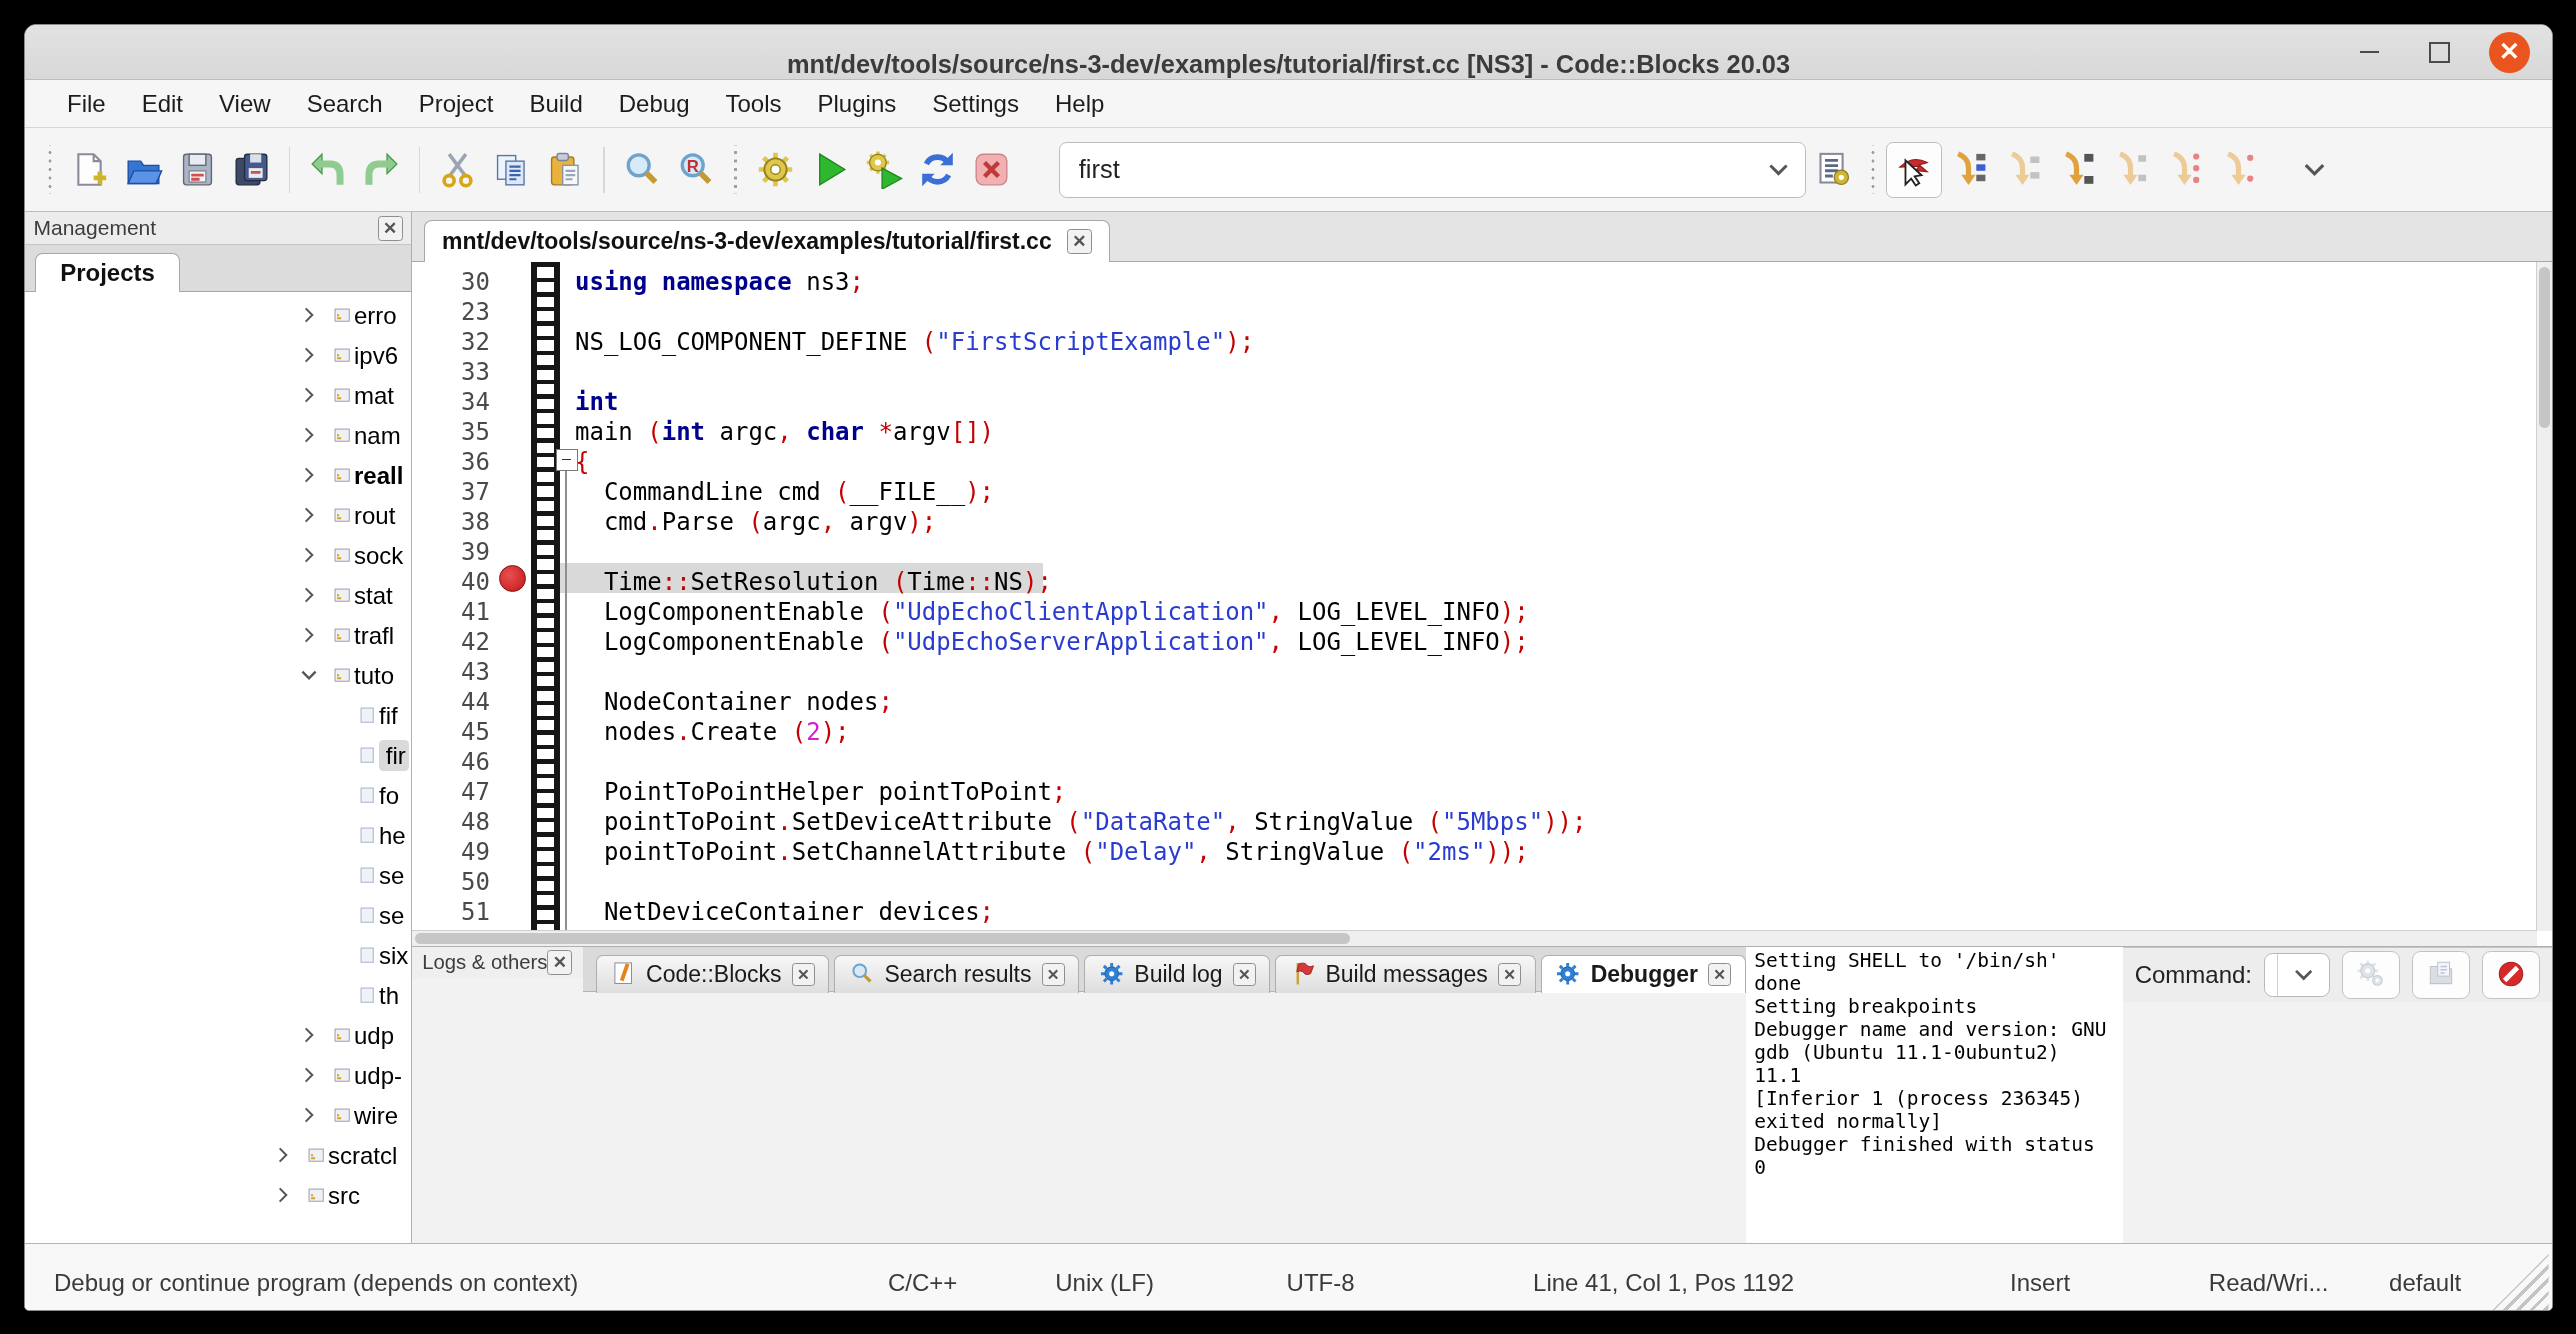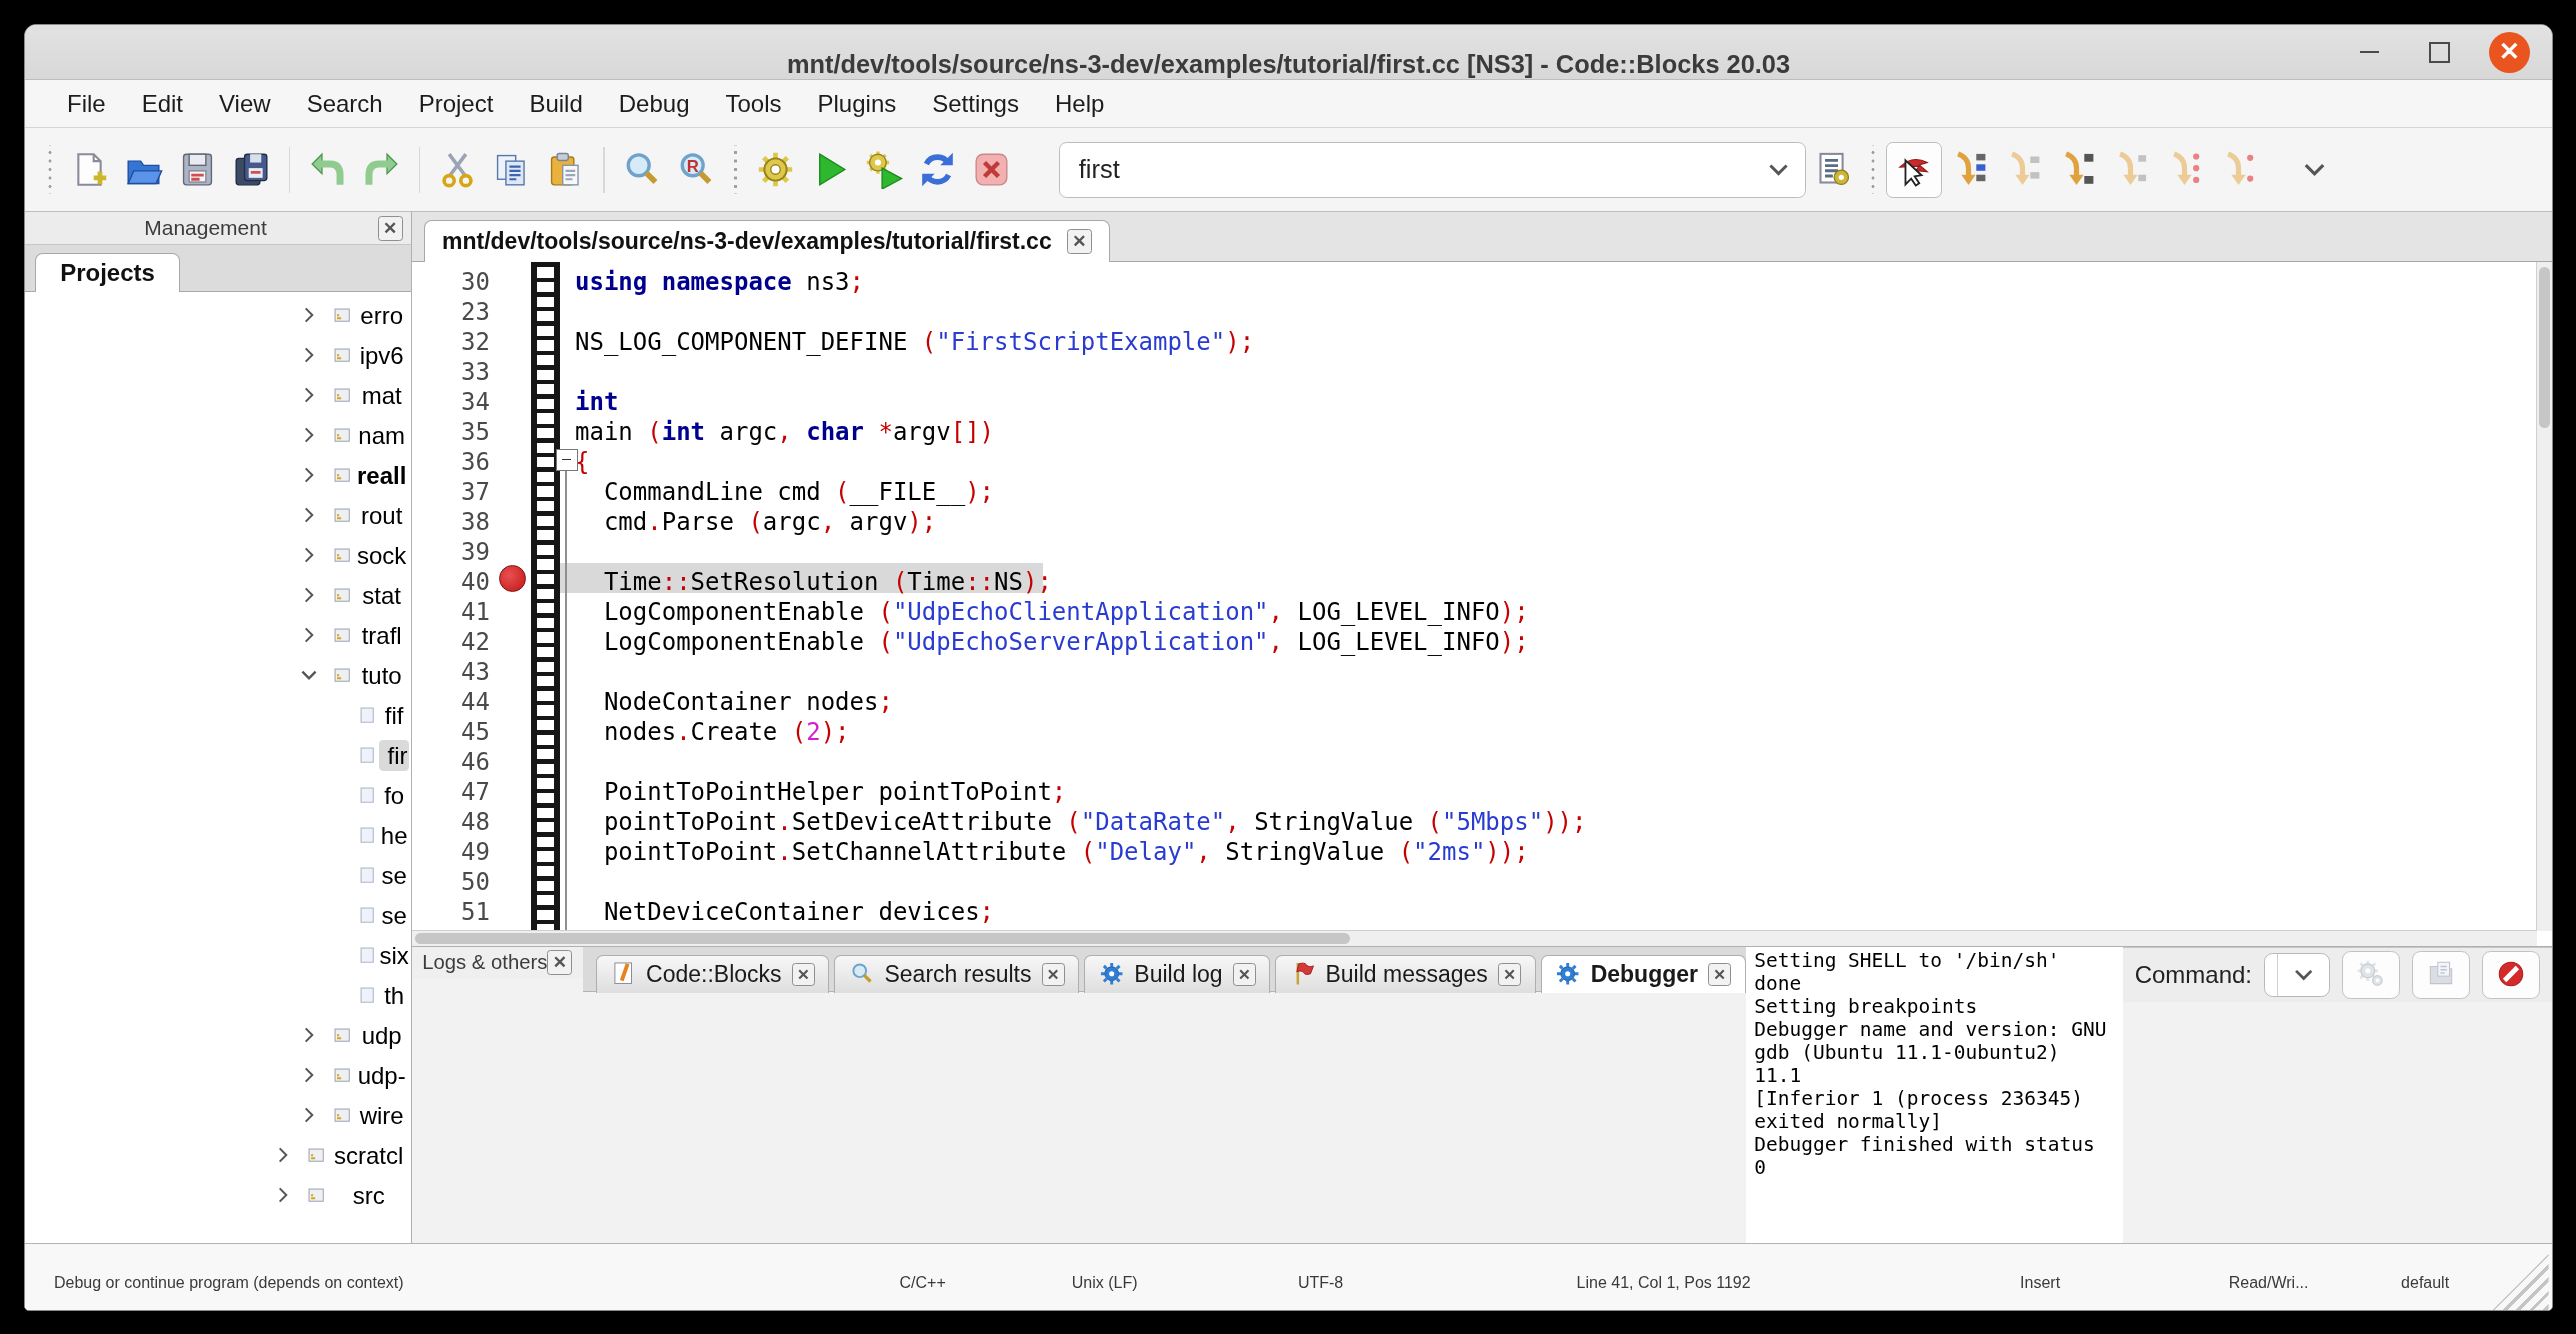--- a/index.html
+++ b/index.html
@@ -30,21 +30,21 @@
     background-size:8.5px 8.5px;background-position:center;}
   .vsep{width:1.7px;height:46px;background:#d8d8d8;margin:0 10.2px;}
   .combo{margin-left:41px;width:745px;height:54px;background:#fff;border:1.7px solid #bcbcbc;border-radius:7.6px;
     display:flex;align-items:center;}
   .combo-text{flex:1;font-size:25.4px;color:#222;padding-left:18.6px;}
   .combo-chev{width:54px;display:flex;align-items:center;justify-content:center;}
   .combo-chev svg{width:27px;height:27px;}
   
   #main{flex:1 1 auto;display:flex;min-height:0;}
   
-  #management{width:386px;flex:0 0 auto;display:flex;flex-direction:column;border-right:1.7px solid #b0b0b0;background:#ef4444;text-align:center;}
+  #management{width:386px;flex:0 0 auto;display:flex;flex-direction:column;border-right:1.7px solid #b0b0b0;background:#ef4444;}
   #mgmt-header{height:32px;background:#ececec;border-bottom:0.8px solid #c6c6c6;display:flex;align-items:center;
     padding:0 8.5px;flex:0 0 auto;}
   #mgmt-header .cap{flex:1;font-size:21px;color:#3c3c3c;}
   .xbox{width:23px;height:23px;border:1.7px solid #8f8f8f;border-radius:3.4px;background:#f2f2f2;color:#555;
     display:inline-flex;align-items:center;justify-content:center;font-size:17px;font-weight:bold;line-height:1;}
   #mgmt-tabs{height:46px;background:#dcdcdc;border-bottom:1.7px solid #a8a8a8;display:flex;align-items:flex-end;
     padding-left:10.2px;flex:0 0 auto;}
   .ptab{height:39px;background:#fff;border:1.7px solid #a8a8a8;border-bottom:none;border-radius:7.6px 7.6px 0 0;
     display:flex;align-items:center;padding:0 24px;font-size:24px;font-weight:bold;color:#111;margin-bottom:-1.7px;}
   #tree{flex:1;position:relative;overflow:hidden;background:#fff;padding-top:3.4px;}
@@ -110,21 +110,21 @@
   #cmd-label{font-size:24px;color:#222;}
   #cmd-combo{flex:1;height:42px;background:#fff;border:1.7px solid #b8b8b8;border-radius:8.5px;display:flex;align-items:center;}
   #cmd-input{flex:1;height:100%;font-size:22px;padding-left:12px;color:#222;display:flex;align-items:center;}
   #cmd-chev{width:51px;height:100%;border-left:1.7px solid #d0d0d0;display:flex;align-items:center;justify-content:center;}
   #cmd-chev svg{width:25.4px;height:25.4px;}
   .cmdbtn{width:56px;height:46px;background:#fdfdfd;border:1.7px solid #c2c2c2;border-radius:8.5px;
     display:flex;align-items:center;justify-content:center;}
   .cmdbtn svg{width:32px;height:32px;}
   
   #statusbar{height:66px;background:#f8f8f8;border-top:1.7px solid #b3b3b3;display:flex;align-items:center;flex:0 0 auto;}
-  .scell{font-size:16px;color:#3a3a3a;text-align:center;white-space:nowrap;overflow:hidden;margin-top:12px;}
+  .scell{font-size:24px;color:#3a3a3a;text-align:center;white-space:nowrap;overflow:hidden;margin-top:12px;}
   .scell:first-child{text-align:left;padding-left:29px;}
   #grip{width:56px;height:56px;margin-right:3.4px;align-self:flex-end;
     background:repeating-linear-gradient(135deg,#c4c4c4 0 3.4px, transparent 3.4px 9.3px);
     clip-path:polygon(100% 0, 100% 100%, 0 100%);}
 </style>
 </head>
 <body>
 
 <div id="window">
 

